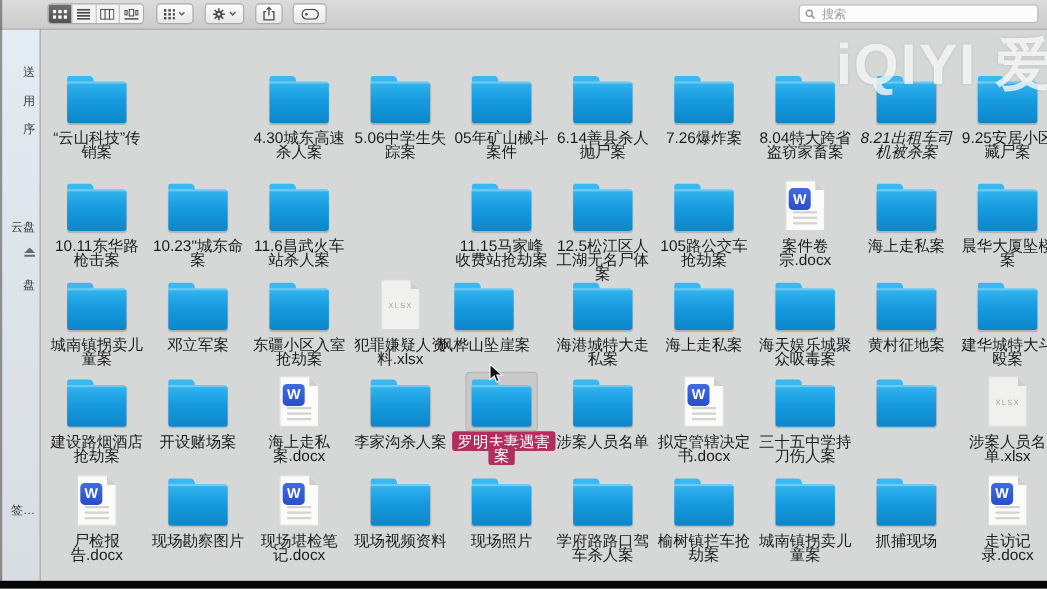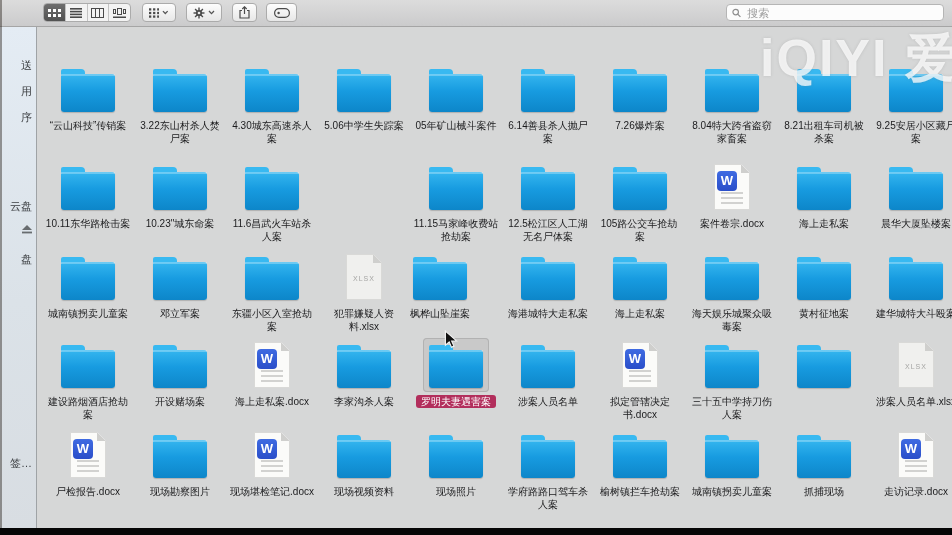--- a/index.html
+++ b/index.html
@@ -33,21 +33,21 @@
            background:linear-gradient(180deg,#e4ecf4 0%,#dbe2e8 55%,#d8dde2 100%);
            border-right:1px solid #9fa3a6;z-index:3;box-sizing:border-box;}
   .sfrag{position:absolute;right:4px;font-size:11px;color:#3a3d40;white-space:nowrap;}
   .ledge{position:absolute;left:0;top:0;bottom:0;width:2px;background:rgba(45,38,30,.45);z-index:8;}
   
   #grid{position:absolute;left:0;top:26px;right:0;bottom:7px;z-index:1;}
   .cell{position:absolute;width:92px;text-align:center;}
   .icon-wrap{width:66px;height:54px;margin:0 auto;display:flex;align-items:center;
              justify-content:center;position:relative;border-radius:4px;}
   .cell.selected .icon-wrap{background:#c9c9c9;box-shadow:inset 0 0 0 1px #b2b2b2;}
-  .label{margin-top:3px;font-size:10px;line-height:13px;color:#1b1b1d;padding:0 1px;}
+  .label{margin-top:3px;font-size:14px;line-height:13px;color:#1b1b1d;padding:0 1px;}
   .lt{border-radius:3px;padding:0 2px;box-decoration-break:clone;-webkit-box-decoration-break:clone;}
   .cell.selected .lt{background:#b22e5c;color:#fff;padding:1px 5px;}
   
   .folder{width:54px;height:38px;border-radius:2px 3px 3px 3px;position:relative;margin-top:7px;
           background:linear-gradient(180deg,#35b6ef 0%,#179be0 45%,#0d86c9 100%);
           box-shadow:0 1px 1px rgba(0,0,0,.18);}
   .folder::before{content:"";position:absolute;top:-5px;left:0;width:24px;height:6px;
           border-radius:2px 4px 0 0;background:#38b9f1;}
   .folder::after{content:"";position:absolute;top:0;left:0;right:0;height:2px;background:rgba(255,255,255,.28);}
   
@@ -193,26 +193,20 @@
     </div>
   <div class="ledge"></div>
 
   <div id="grid">
       <div class="cell" style="left: 42px; top: 36px;">
         <div class="icon-wrap">
           <div class="folder"></div>
         </div>
         <div class="label"><span class="lt">“云山科技”传销案</span></div>
       </div>
-      <div class="cell" style="left: 134px; top: 36px;">
-        <div class="icon-wrap">
-          <div class="folder"></div>
-        </div>
-        <div class="label"><span class="lt">3.22东山村杀人焚尸案</span></div>
-      </div>
       <div class="cell" style="left: 226px; top: 36px;">
         <div class="icon-wrap">
           <div class="folder"></div>
         </div>
         <div class="label"><span class="lt">4.30城东高速杀人案</span></div>
       </div>
       <div class="cell" style="left: 318px; top: 36px;">
         <div class="icon-wrap">
           <div class="folder"></div>
         </div>
@@ -235,21 +229,21 @@
           <div class="folder"></div>
         </div>
         <div class="label"><span class="lt">7.26爆炸案</span></div>
       </div>
       <div class="cell" style="left: 686px; top: 36px;">
         <div class="icon-wrap">
           <div class="folder"></div>
         </div>
         <div class="label"><span class="lt">8.04特大跨省盗窃家畜案</span></div>
       </div>
-      <div class="cell" style="left: 778px; top: 36px;">
+      <div class="cell" style="left: 778px; top: 36px; font-style: italic;">
         <div class="icon-wrap">
           <div class="folder"></div>
         </div>
         <div class="label"><span class="lt">8.21出租车司机被杀案</span></div>
       </div>
       <div class="cell" style="left: 870px; top: 36px;">
         <div class="icon-wrap">
           <div class="folder"></div>
         </div>
         <div class="label"><span class="lt">9.25安居小区藏尸案</span></div>

